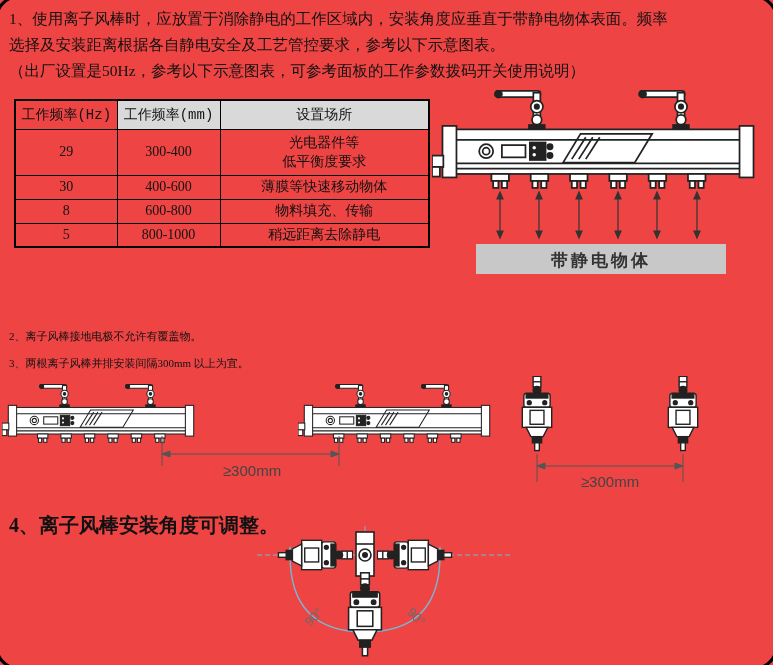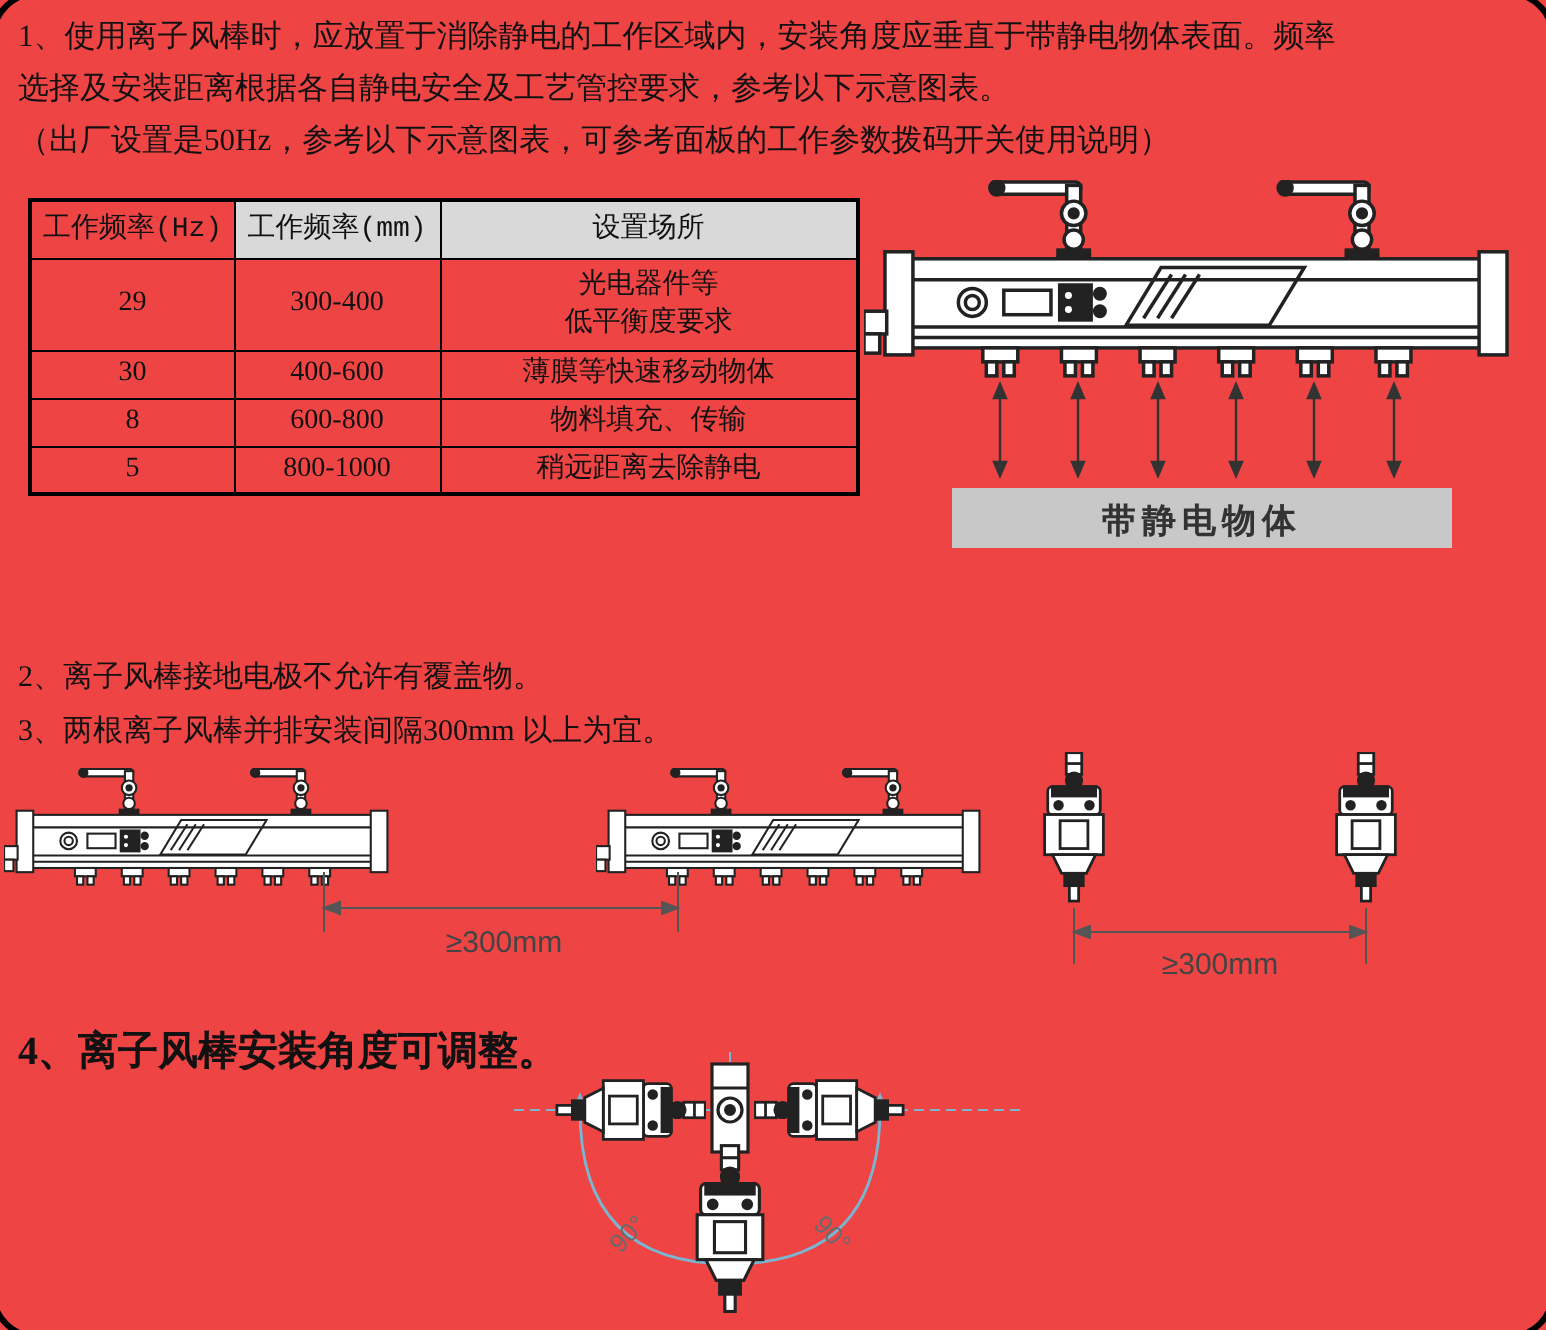--- a/index.html
+++ b/index.html
@@ -8,21 +8,21 @@
     position:relative; width:773px; height:665px; background:#ef4444;
     font-family:"Liberation Serif","DejaVu Serif",serif;
     color:#111; overflow:hidden;
   }
   .border-frame {
     position:absolute; inset:-5px; border:3px solid #000;
     border-radius:24px; pointer-events:none;
   }
   .para1 { position:absolute; left:9px; top:6px; width:760px;
            font-size:15.5px; line-height:26px; white-space:nowrap; }
-  .note-item { position:absolute; left:9px; font-size:15px; white-space:nowrap; }
+  .note-item { position:absolute; left:9px; font-size:11px; white-space:nowrap; }
   #item2 { top:329px; }
   #item3 { top:356px; }
   #item4 { top:512px; font-weight:bold; font-size:20px; }
 
   table.spec {
     position:absolute; left:14px; top:99px;
     border-collapse:collapse; table-layout:fixed;
     font-size:14px; text-align:center;
     border:2px solid #000;
   }

